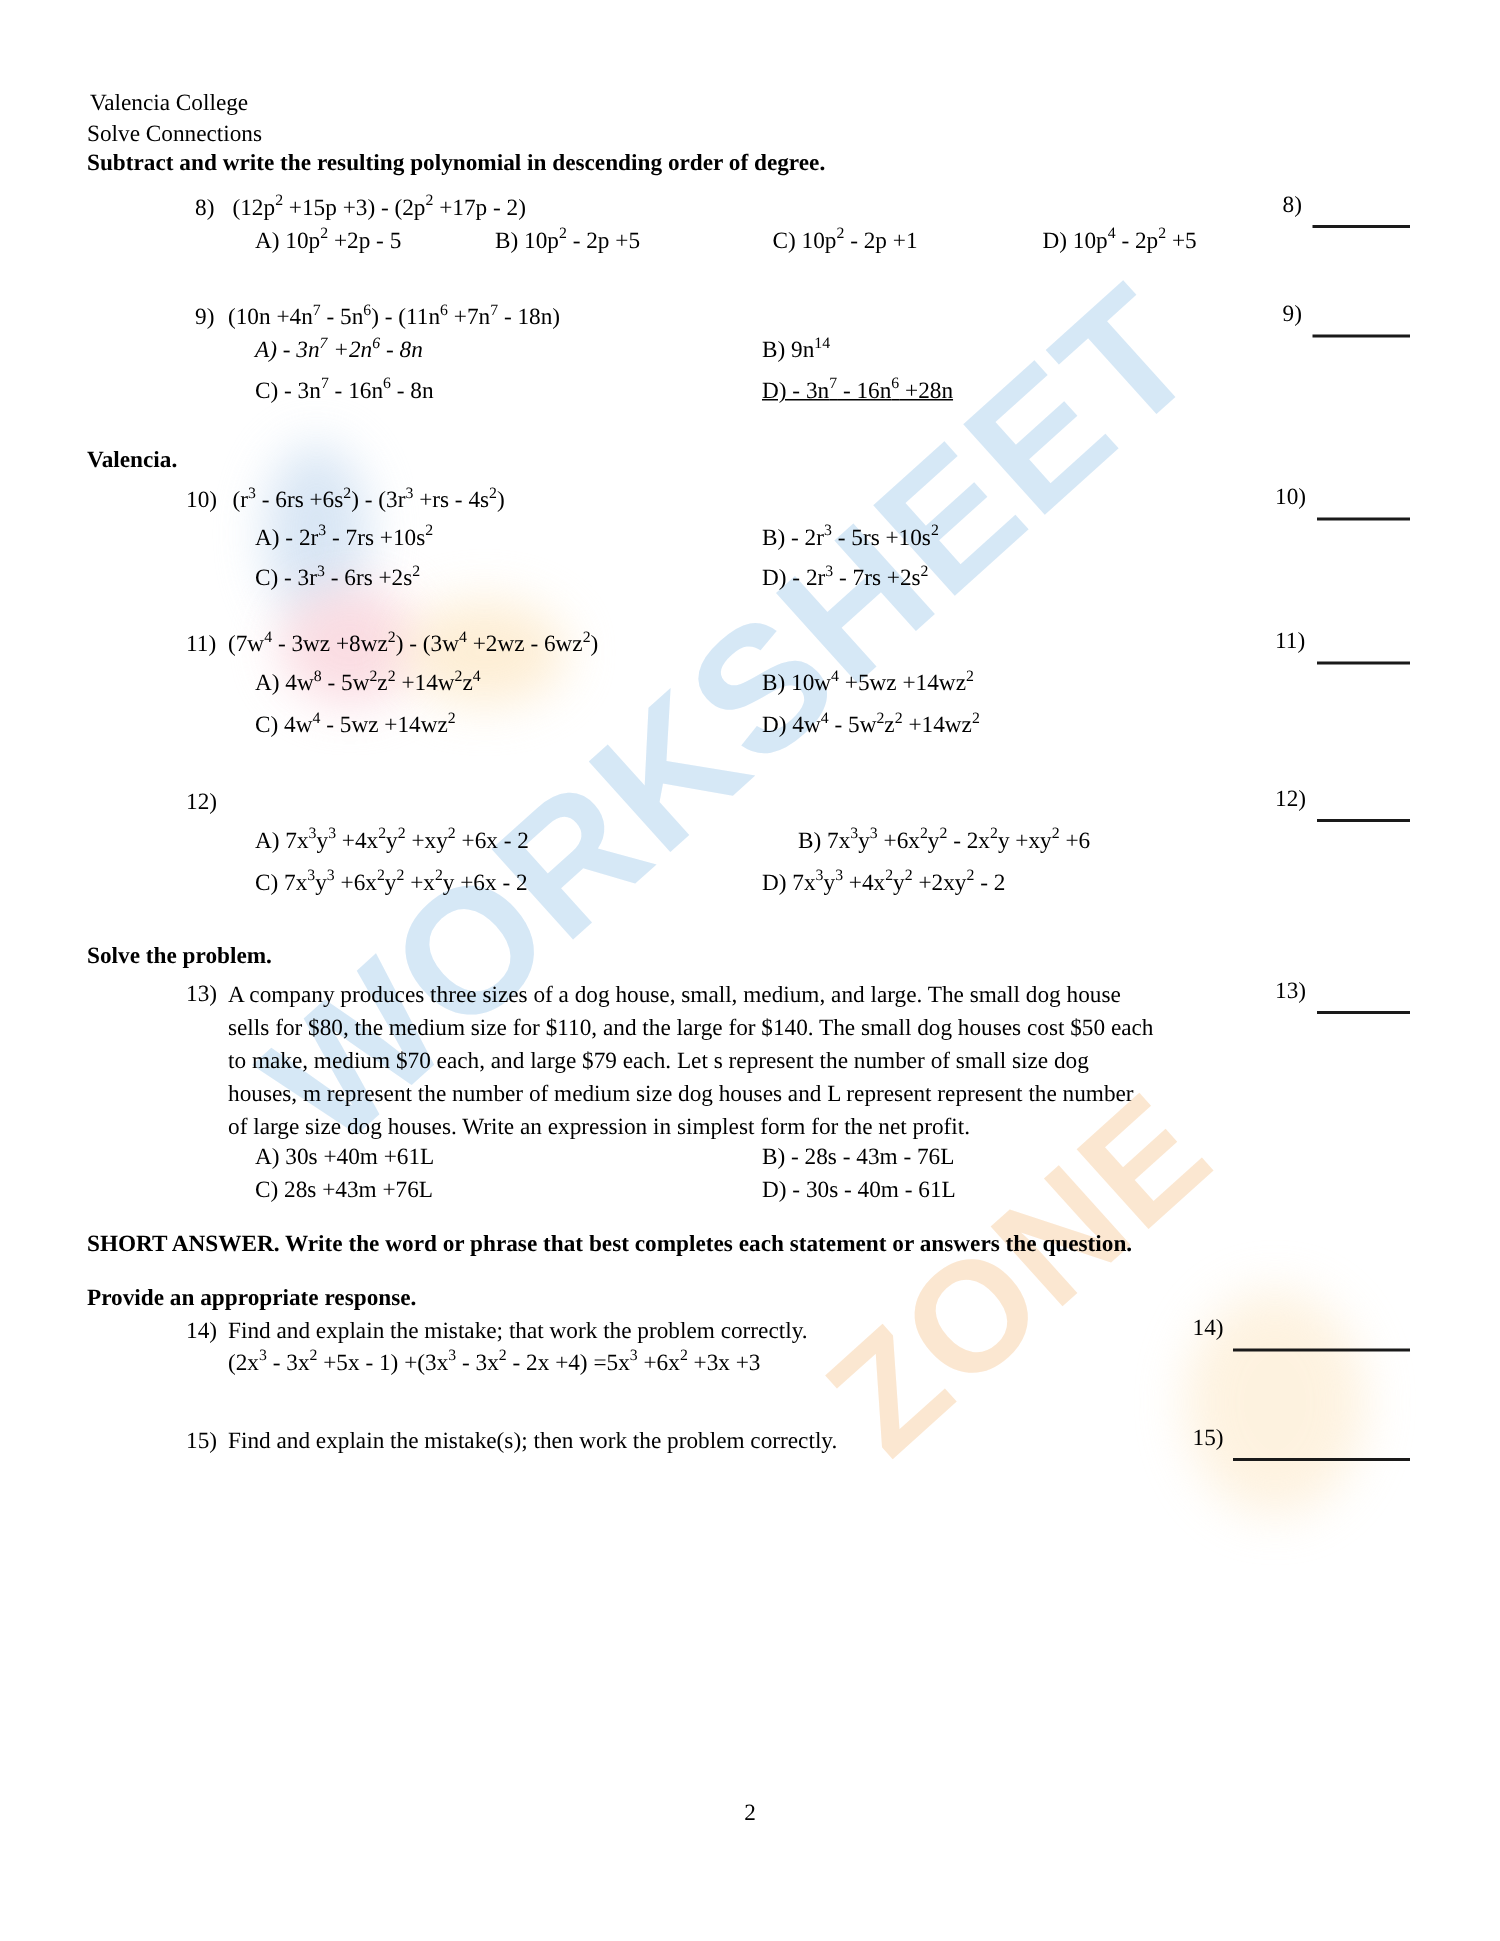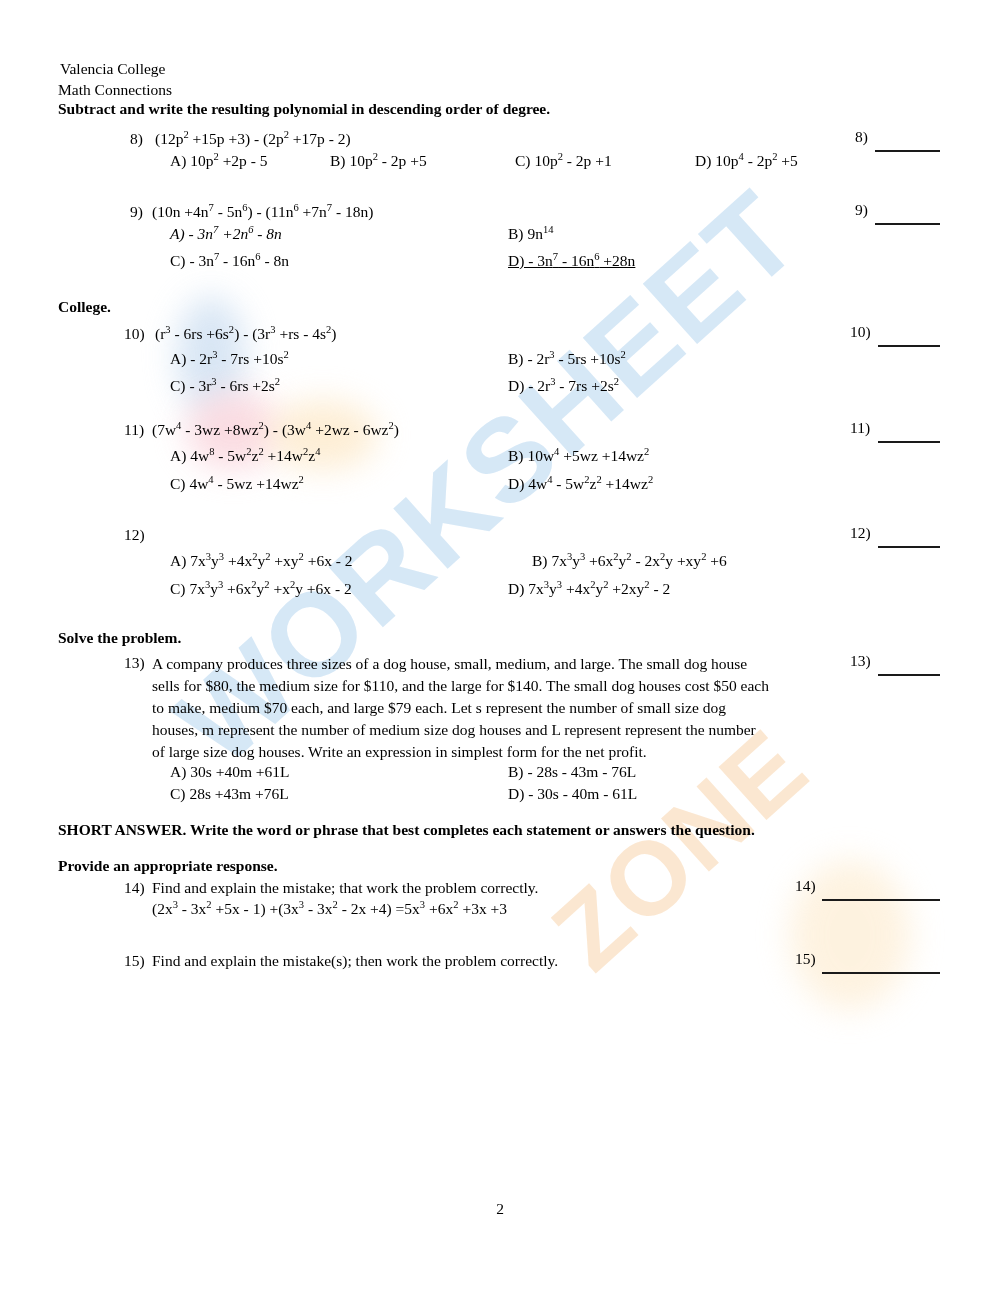--- a/index.html
+++ b/index.html
@@ -120,21 +120,21 @@
   <div class="wm-blob blob-b"></div>
   <div class="wm-blob blob-c"></div>
   <div class="wm-blob blob-d"></div>
   <div class="wm-text wm-word1">WORKSHEET</div>
   <div class="wm-text wm-word2">ZONE</div>
 </div>
 
 <div id="page">
 
   <div class="abs hdr" style="left:60px; top:58px;">Valencia College</div>
-  <div class="abs hdr" style="left:58px; top:79px;">Math Connections</div>
+  <div class="abs hdr" style="left:58px; top:79px;">Solve Connections</div>
 
   <div class="abs dir" style="left:58px; top:99px;">Subtract and write the resulting polynomial in descending order of degree.</div>
 
   <div class="abs qtext" style="left:130px; top:128px;">8)</div>
   <div class="abs qtext" style="left:155px; top:128px;">(12p<sup>2</sup> +15p +3) -  (2p<sup>2</sup> +17p -  2)</div>
   <div class="abs opt" style="left:170px; top:152px;">A)  10p<sup>2</sup> +2p -  5</div>
   <div class="abs opt" style="left:330px; top:152px;">B)  10p<sup>2</sup> -  2p +5</div>
   <div class="abs opt" style="left:515px; top:152px;">C)  10p<sup>2</sup> -  2p +1</div>
   <div class="abs opt" style="left:695px; top:152px;">D)  10p<sup>4</sup> -  2p<sup>2</sup> +5</div>
   <div class="ansnum" style="left:855px; top:128px;">8)</div>
@@ -142,21 +142,21 @@
 
   <div class="abs qtext" style="left:130px; top:201px;">9)</div>
   <div class="abs qtext" style="left:152px; top:201px;">(10n +4n<sup>7</sup> -  5n<sup>6</sup>) -  (11n<sup>6</sup> +7n<sup>7</sup> -  18n)</div>
   <div class="abs opt" style="left:170px; top:225px;font-style:italic;">A) -  3n<sup>7</sup> +2n<sup>6</sup> -  8n</div>
   <div class="abs opt" style="left:508px; top:225px;">B)  9n<sup>14</sup></div>
   <div class="abs opt" style="left:170px; top:252px;">C) -  3n<sup>7</sup> -  16n<sup>6</sup> -  8n</div>
   <div class="abs opt" style="left:508px; top:252px;text-decoration:underline;">D) -  3n<sup>7</sup> -  16n<sup>6</sup> +28n</div>
   <div class="ansnum" style="left:855px; top:201px;">9)</div>
   <div class="ansline" style="left:875px; top:223px; width:65px;"></div>
 
-  <div class="abs dir" style="left:58px; top:297px;">College.</div>
+  <div class="abs dir" style="left:58px; top:297px;">Valencia.</div>
 
   <div class="abs qtext" style="left:124px; top:323px;">10)</div>
   <div class="abs qtext" style="left:155px; top:323px;">(r<sup>3</sup> -  6rs +6s<sup>2</sup>) -  (3r<sup>3</sup> +rs -  4s<sup>2</sup>)</div>
   <div class="abs opt" style="left:170px; top:350px;">A) -  2r<sup>3</sup> -  7rs +10s<sup>2</sup></div>
   <div class="abs opt" style="left:508px; top:350px;">B) -  2r<sup>3</sup> -  5rs +10s<sup>2</sup></div>
   <div class="abs opt" style="left:170px; top:377px;">C) -  3r<sup>3</sup> -  6rs +2s<sup>2</sup></div>
   <div class="abs opt" style="left:508px; top:377px;">D) -  2r<sup>3</sup> -  7rs +2s<sup>2</sup></div>
   <div class="ansnum" style="left:850px; top:323px;">10)</div>
   <div class="ansline" style="left:878px; top:345px; width:62px;"></div>
 

